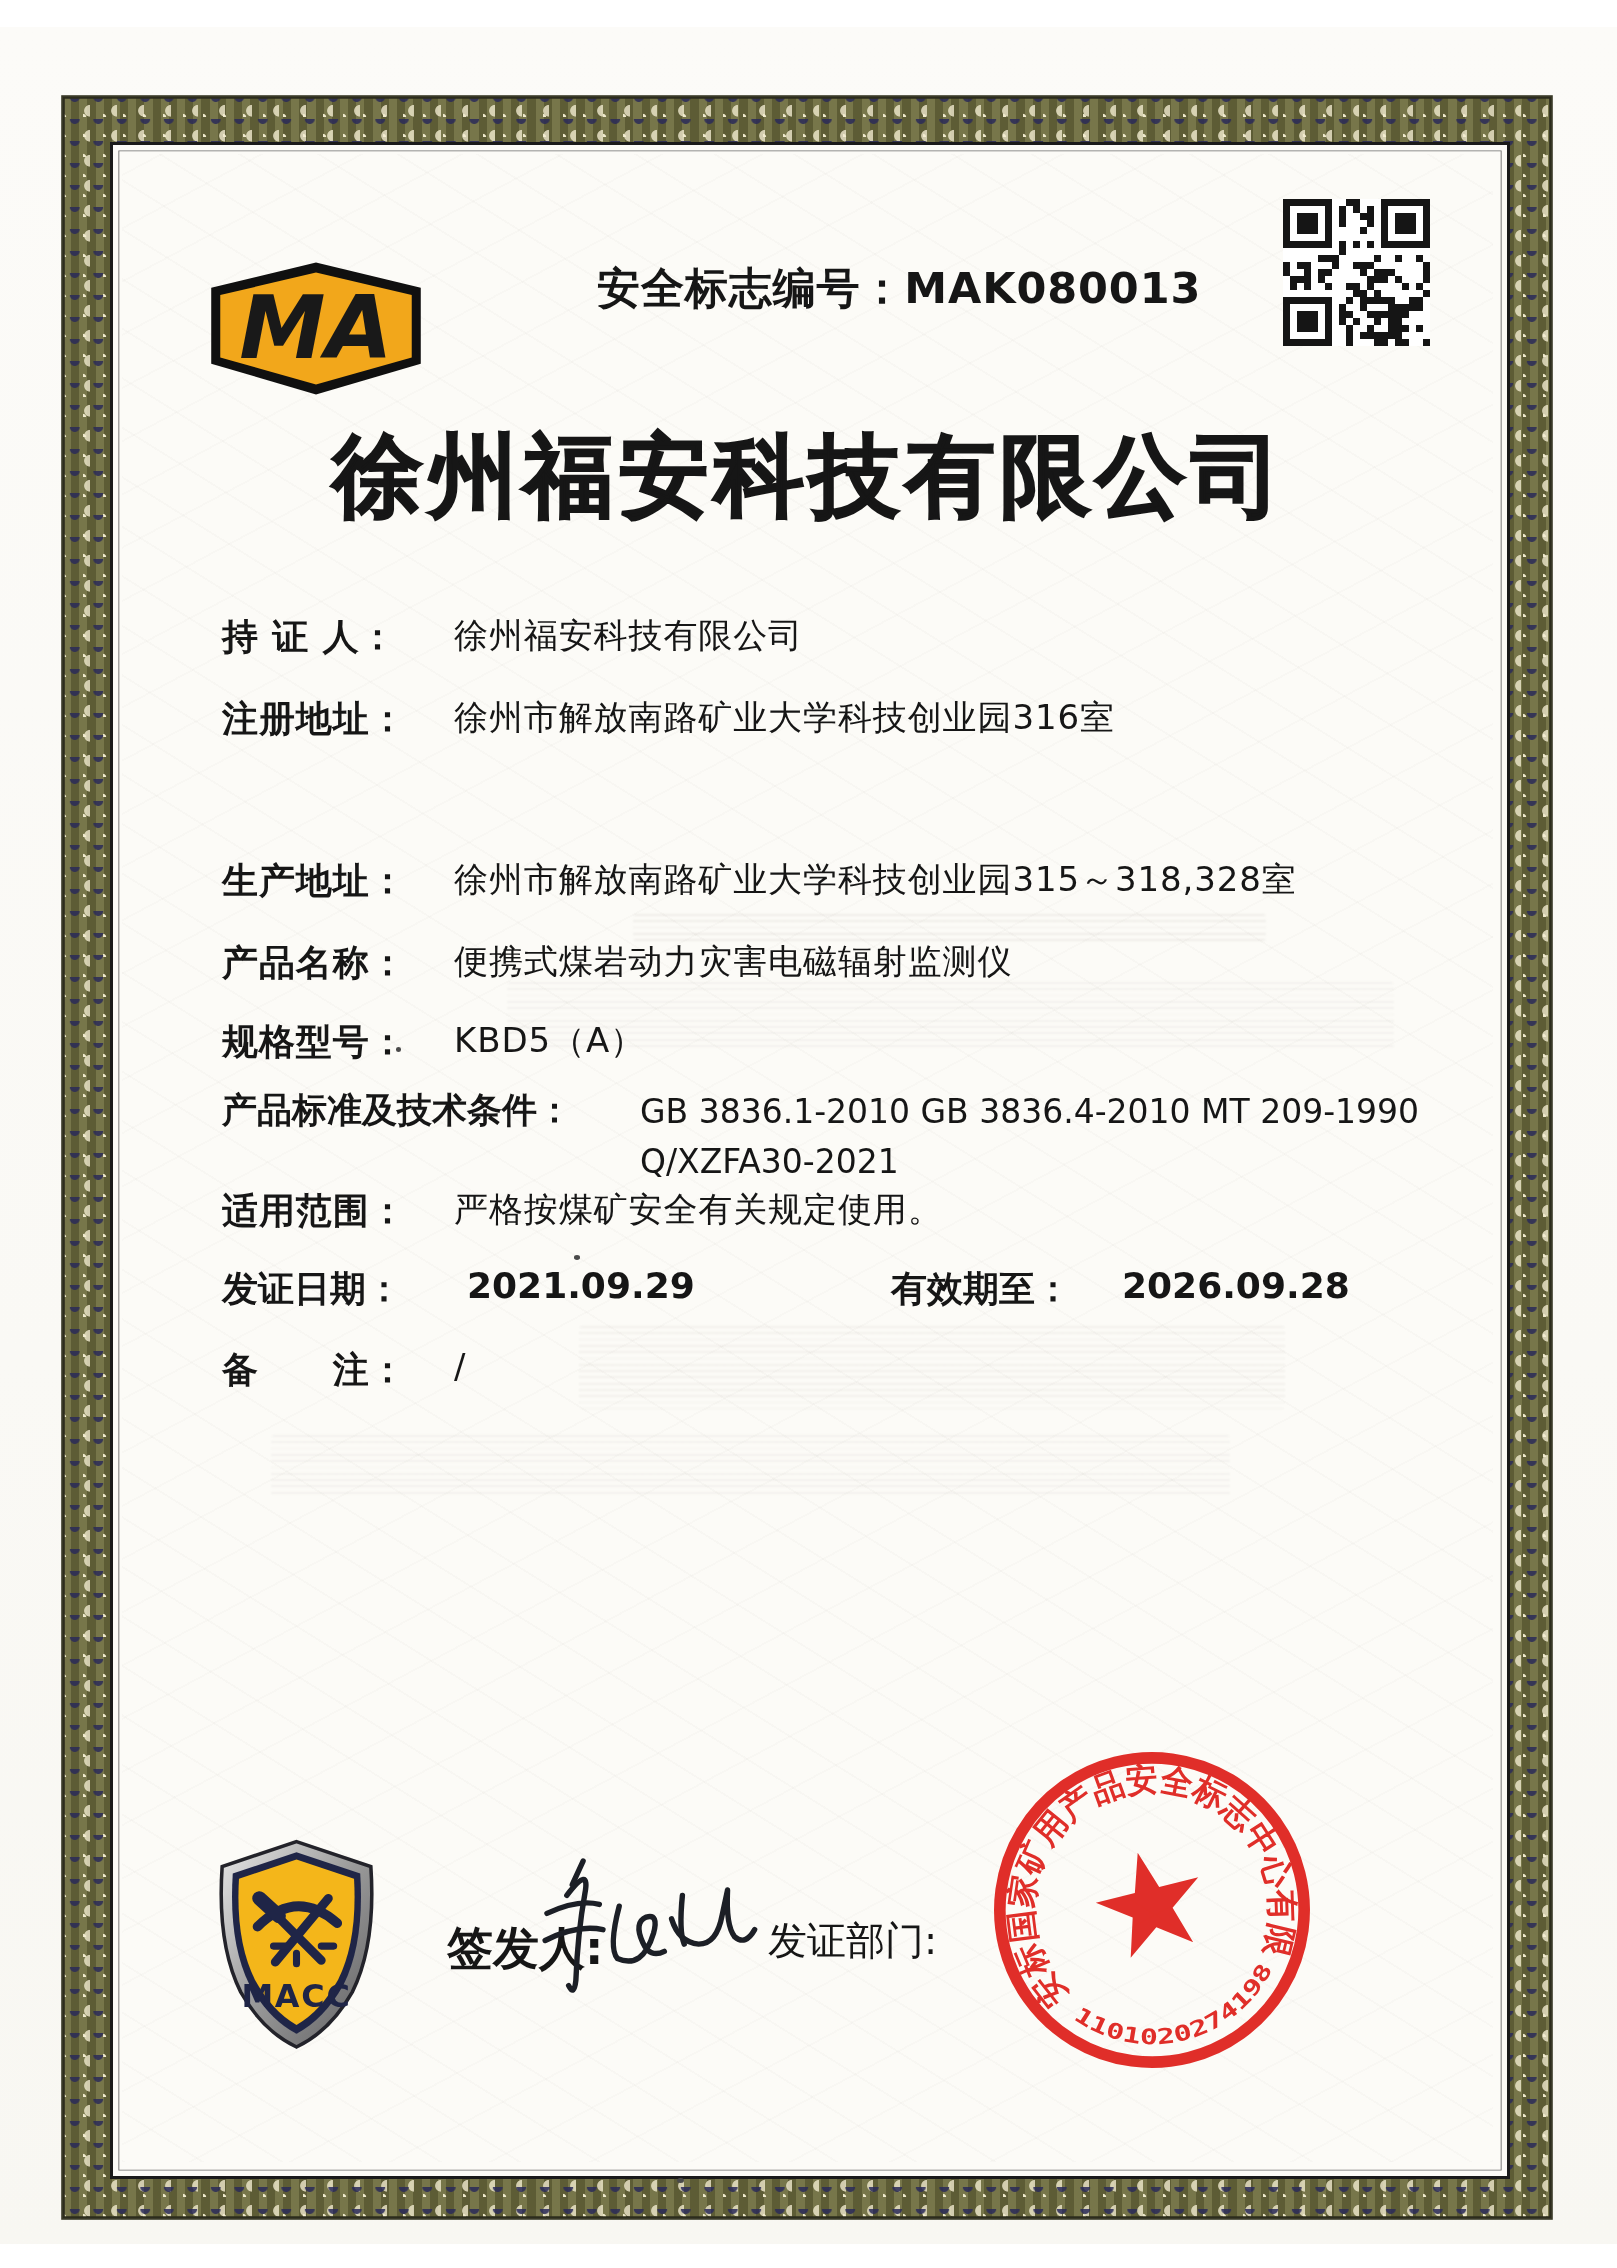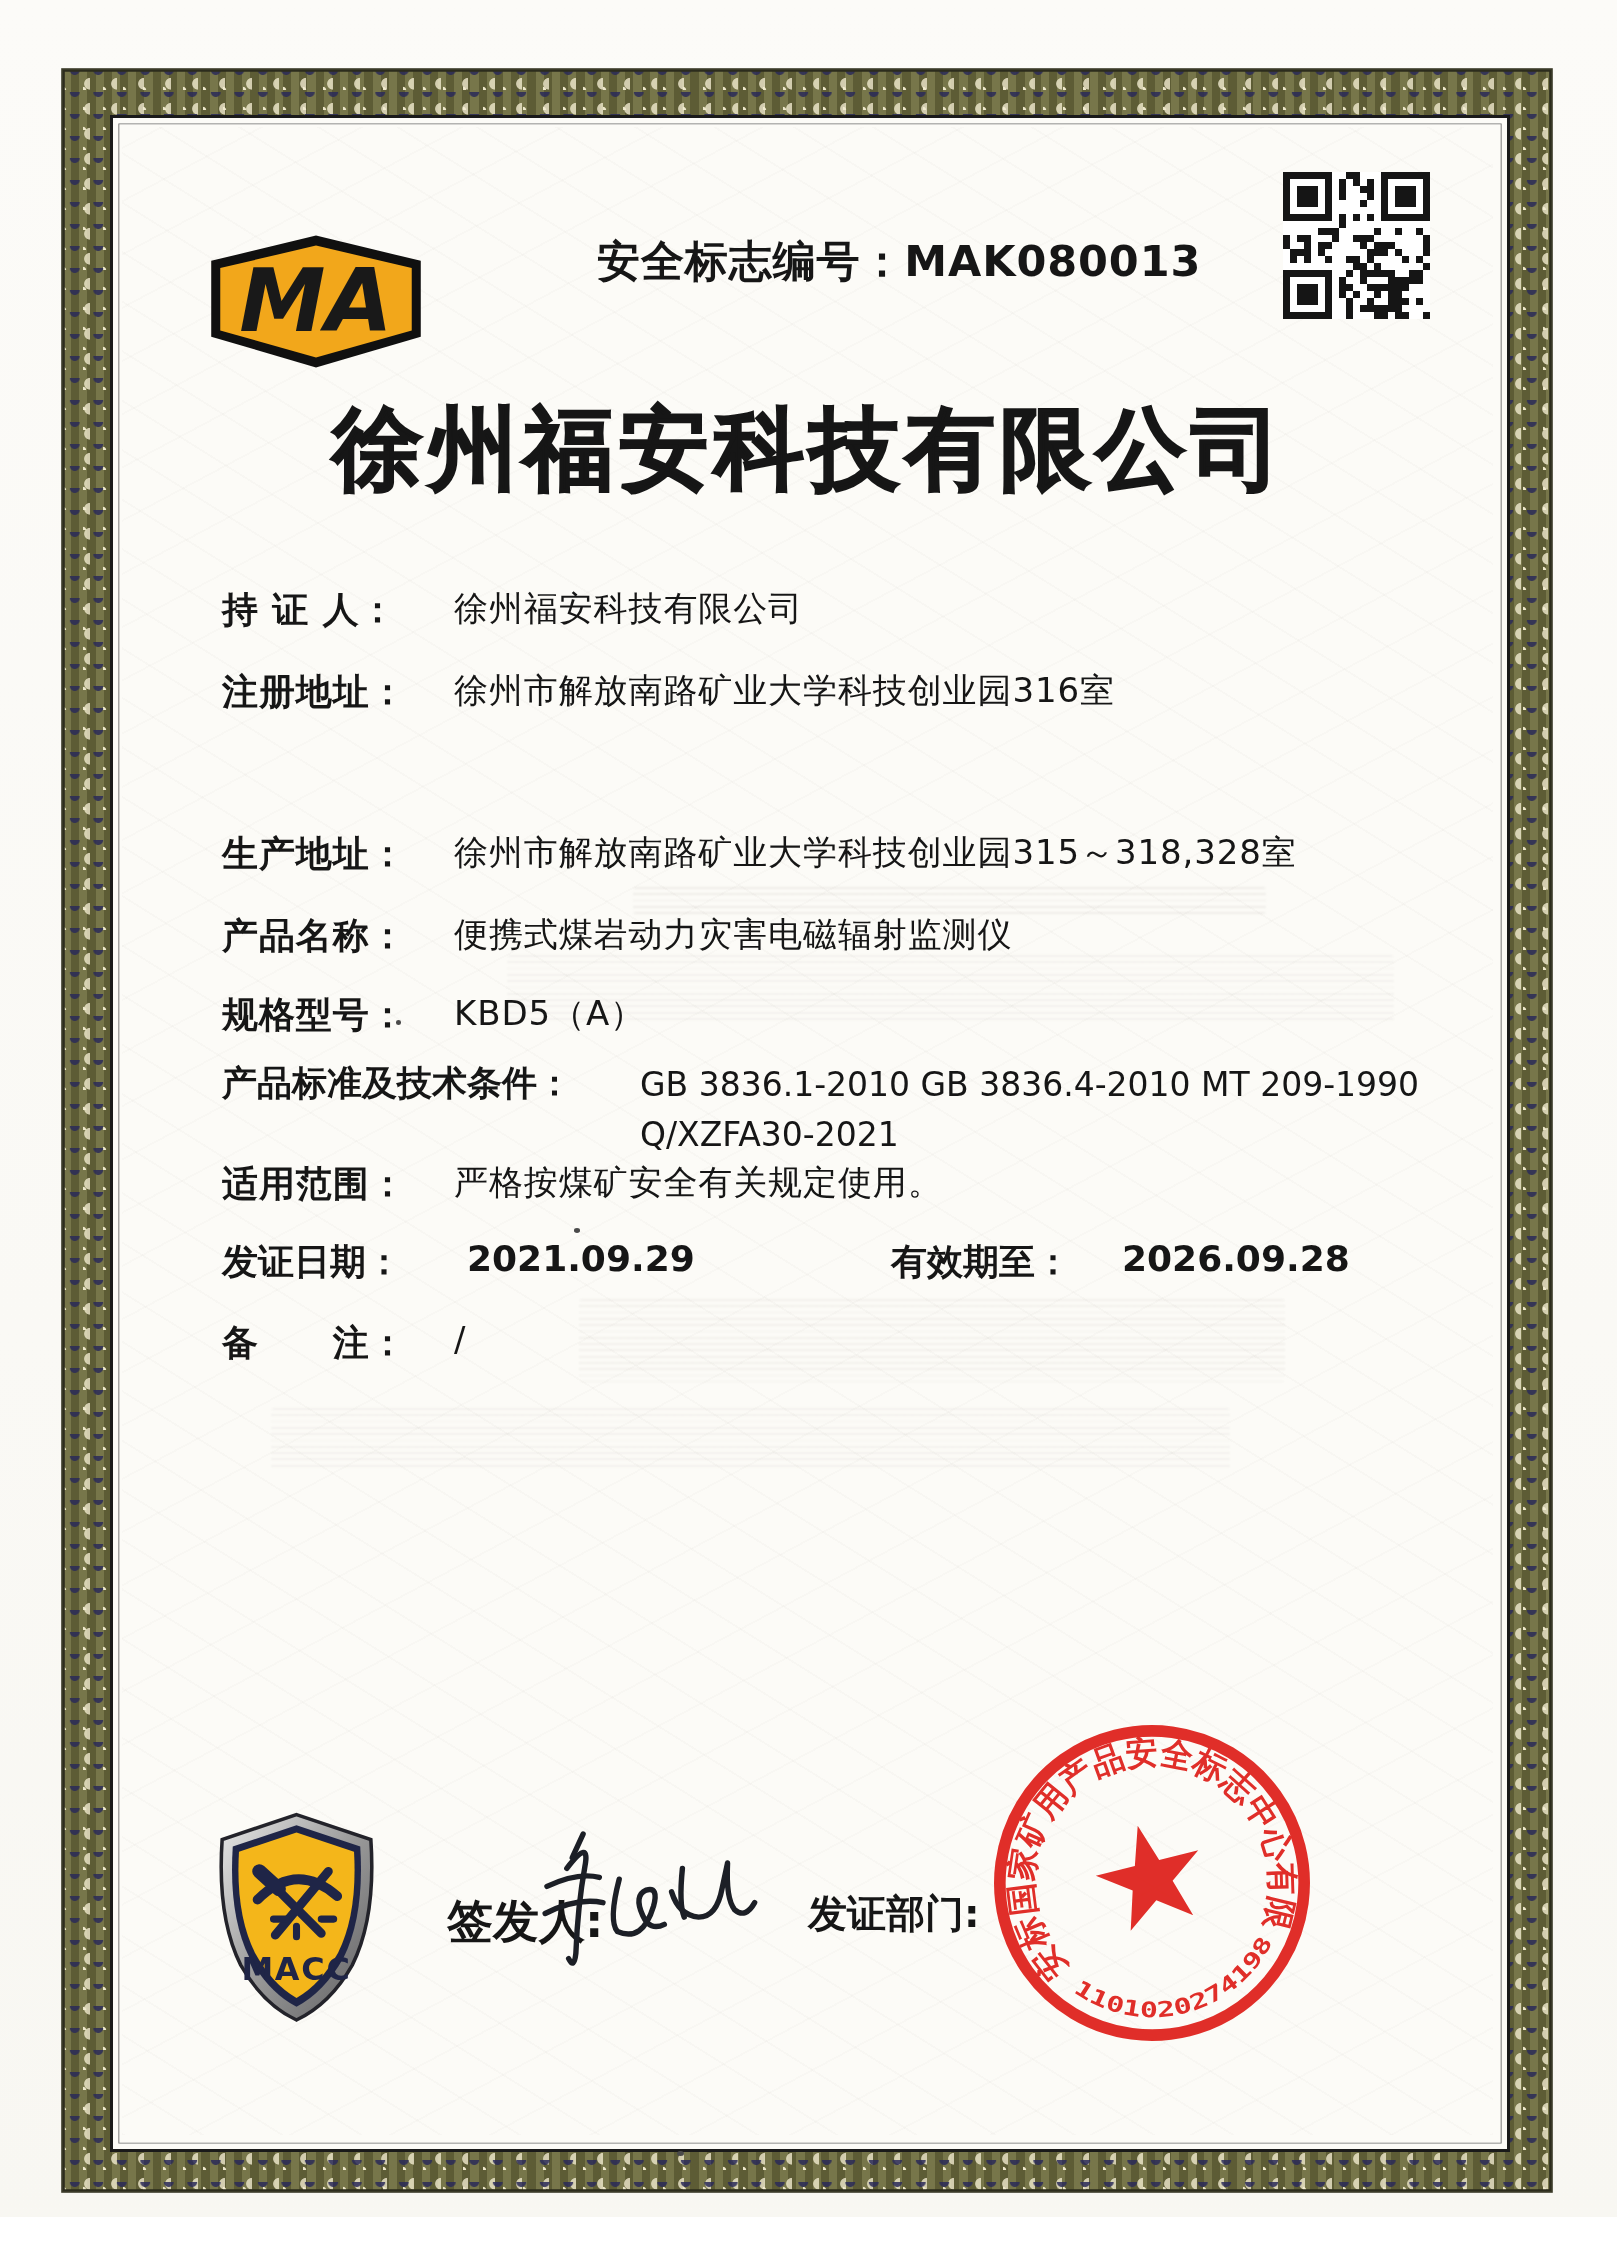--- a/index.html
+++ b/index.html
@@ -1,19 +1,19 @@
 <!DOCTYPE html>
 <html style="font-size:14.5px"><head>
 <meta charset="utf-8">
 <style>
   html,body{margin:0;padding:0;background:#ffffff;}
   .page{
     position:relative;width:1617px;height:2217px;overflow:hidden;
     background:linear-gradient(180deg,#fcfbf8 0%,#faf9f5 60%,#f8f7f2 100%);
-    font-family:"DejaVu Sans","Liberation Sans",sans-serif;color:#161616;
+    font-family:"DejaVu Sans","Liberation Sans",sans-serif;color:#161616;margin-top:27px;
   }
   
   .band{
     position:absolute;left:63px;top:70px;width:1488px;height:2121px;
     background-color:#6f6e41;
     background-image:
       radial-gradient(circle at 50% 0%, rgba(42,42,88,.85) 0 4.5px, rgba(42,42,88,0) 5.4px),
       radial-gradient(circle at 0% 100%, rgba(244,238,210,.95) 0 2.7px, rgba(244,238,210,0) 3.6px),
       radial-gradient(circle at 100% 55%, rgba(239,233,205,.8) 0 5.4px, rgba(239,233,205,0) 6.3px),
       repeating-linear-gradient(90deg,#77764a 0 8.1px,#5d5c35 8.1px 16.3px),
@@ -59,21 +59,21 @@
 
   .statement{
     position:absolute;left:265px;top:1516px;width:1230px;
     font-size:33px;font-weight:700;line-height:1.57;text-indent:2em;
     text-align:justify;letter-spacing:0.5px;
   }
 
   .macc{position:absolute;left:208px;top:1807px;width:177px;height:226px;}
   .signer-label{position:absolute;left:447px;top:1891px;font-size:46px;font-weight:700;white-space:nowrap;}
   .signature{position:absolute;left:536px;top:1816px;width:226px;height:158px;}
-  .dept-label{position:absolute;left:808px;top:1887px;font-size:39px;font-weight:700;white-space:nowrap;}
+  .dept-label{position:absolute;left:768px;top:1887px;font-size:39px;font-weight:400;white-space:nowrap;}
   .seal{position:absolute;left:973px;top:1704px;width:358px;height:358px;opacity:.95;}
 </style>
 </head>
 <body>
 
 <div class="page">
 
   <div class="band"></div>
   <div class="panel"></div>
   <div class="paper-tex"></div>

